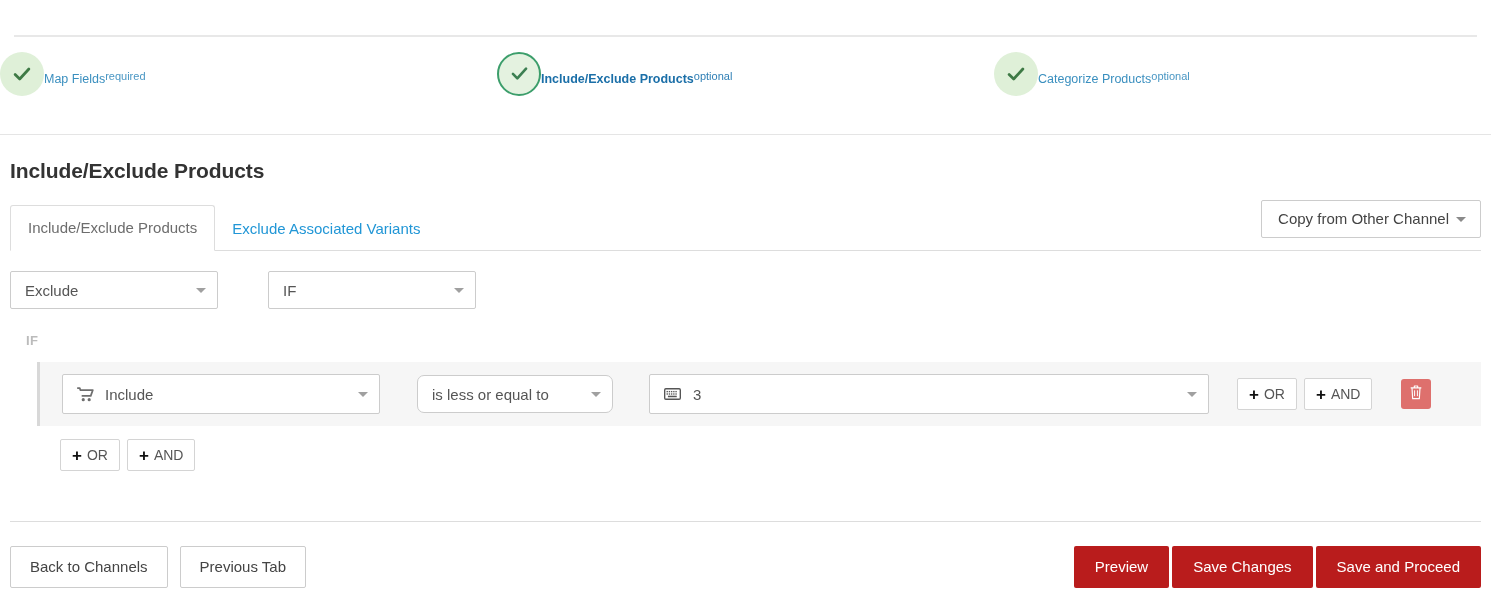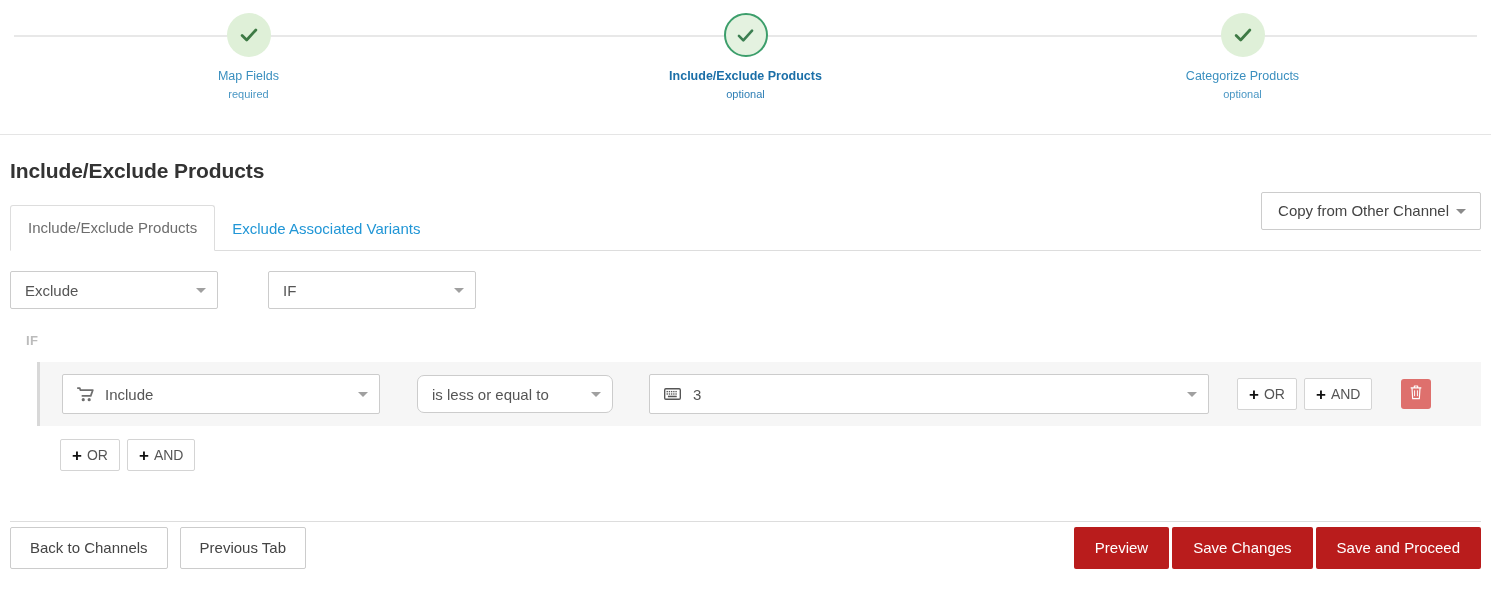--- a/index.html
+++ b/index.html
@@ -25,21 +25,21 @@
     background: #e8e8e8;
   }
   .steps {
     position: relative;
     display: flex;
     height: 100%;
   }
   .step {
     flex: 1 1 0;
     display: flex;
-    flex-direction: column;
+    flex-direction: row;
     align-items: center;
     padding-top: 13px;
   }
   .step-circle {
     width: 44px; height: 44px;
     border-radius: 50%;
     background: #dff0d8;
     display: flex;
     align-items: center;
     justify-content: center;
@@ -102,21 +102,21 @@
     border: 1px solid #dddddd;
     border-bottom: 1px solid #ffffff;
     border-radius: 3px 3px 0 0;
   }
   .tab.link {
     color: #2196d6;
   }
   .copy-channel-btn {
     position: absolute;
     right: 0;
-    bottom: 20px;
+    bottom: 12px;
     font-size: 15px;
     color: #444444;
     background: #ffffff;
     border: 1px solid #cccccc;
     border-radius: 2px;
     padding: 8px 14px 8px 16px;
     line-height: 20px;
     cursor: pointer;
     white-space: nowrap;
   }
@@ -244,21 +244,21 @@
     gap: 7px;
     margin: 13px 0 0 50px;
   }
 
   
   .footer {
     position: absolute;
     left: 10px; right: 10px;
     top: 521px;
     border-top: 1px solid #dddddd;
-    padding-top: 5px;
+    padding-top: 24px;
     display: flex;
     align-items: flex-end;
   }
   .btn-default {
     border: 1px solid #cccccc;
     background: #ffffff;
     border-radius: 2px;
     font-size: 15px;
     color: #444444;
     padding: 10px 19px;

